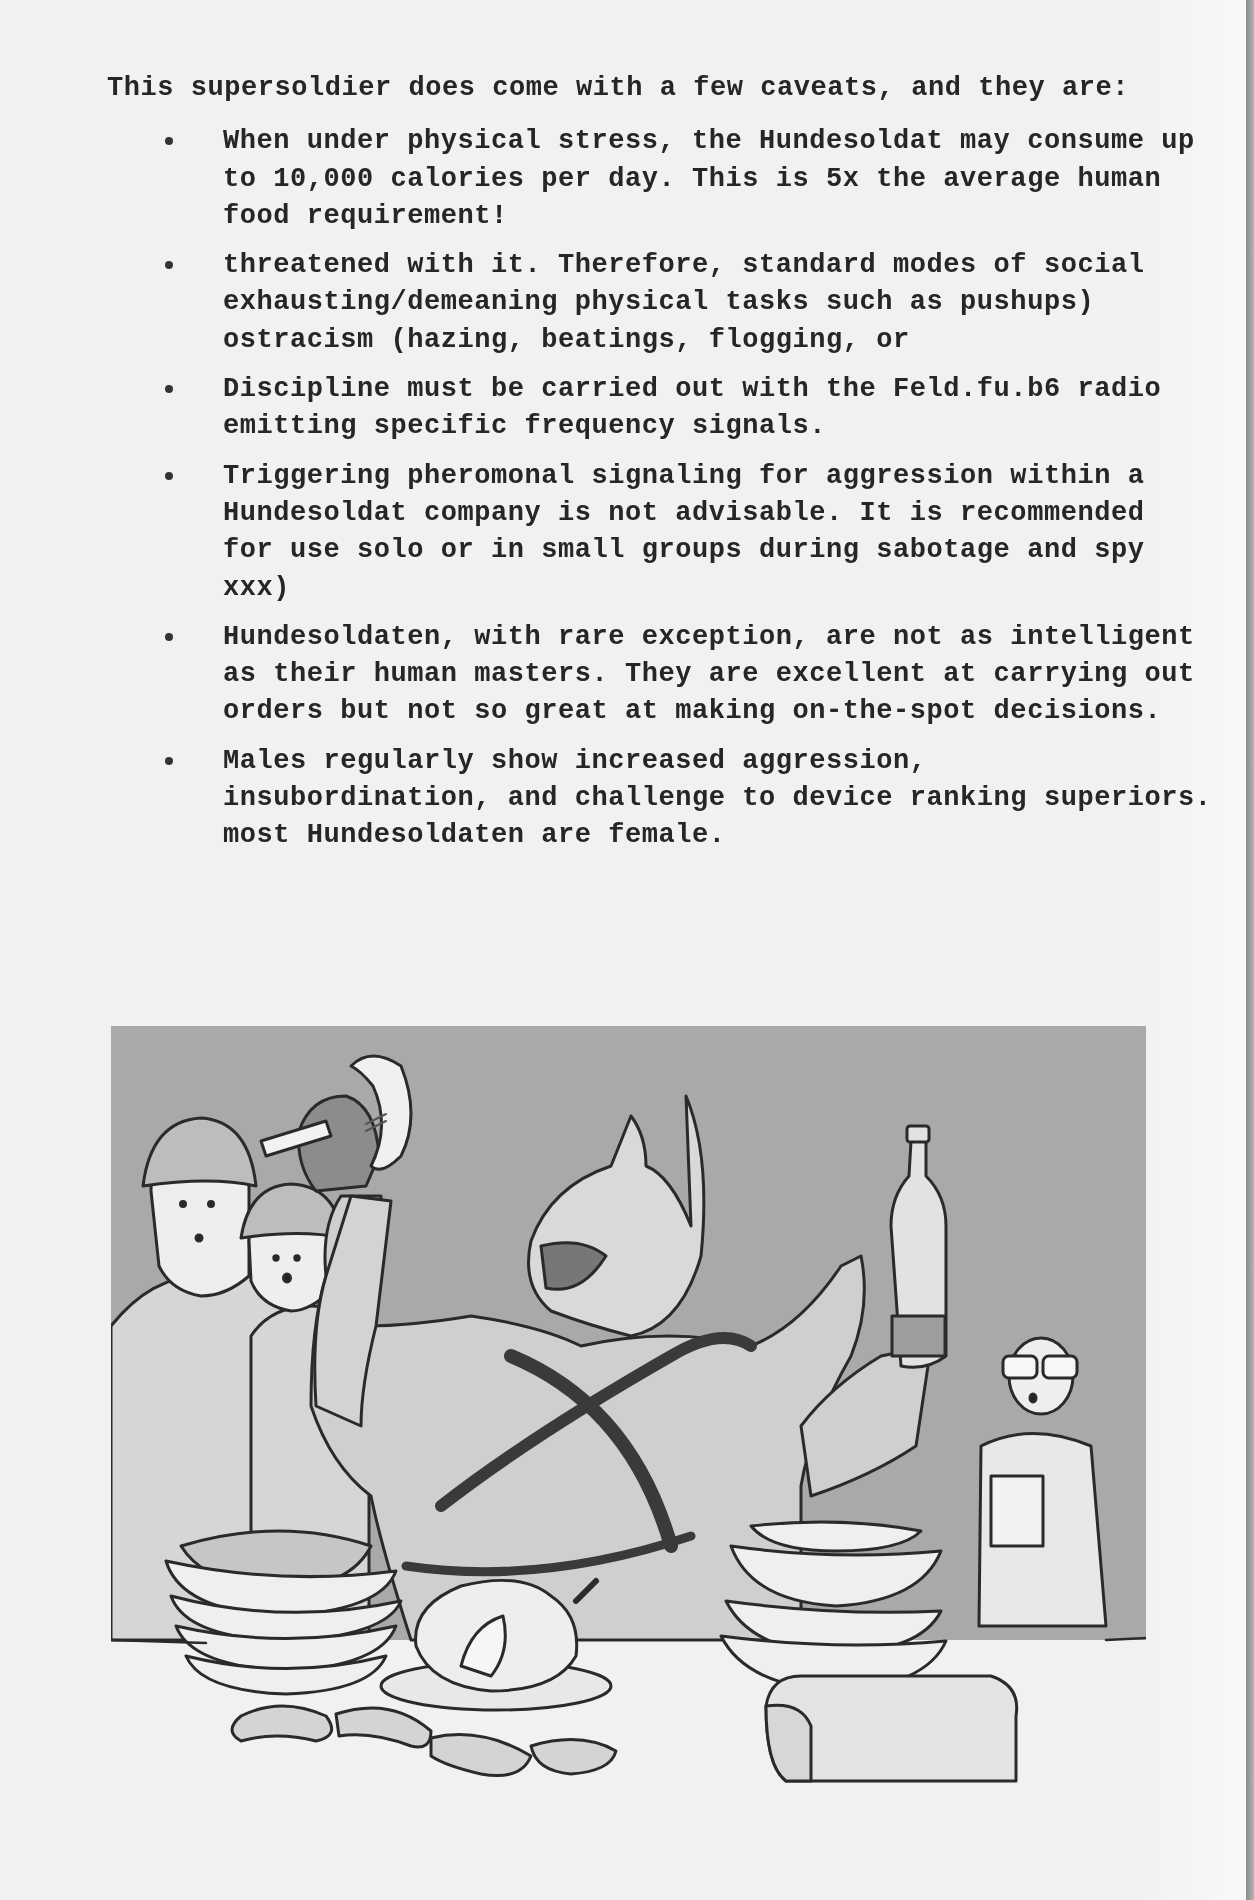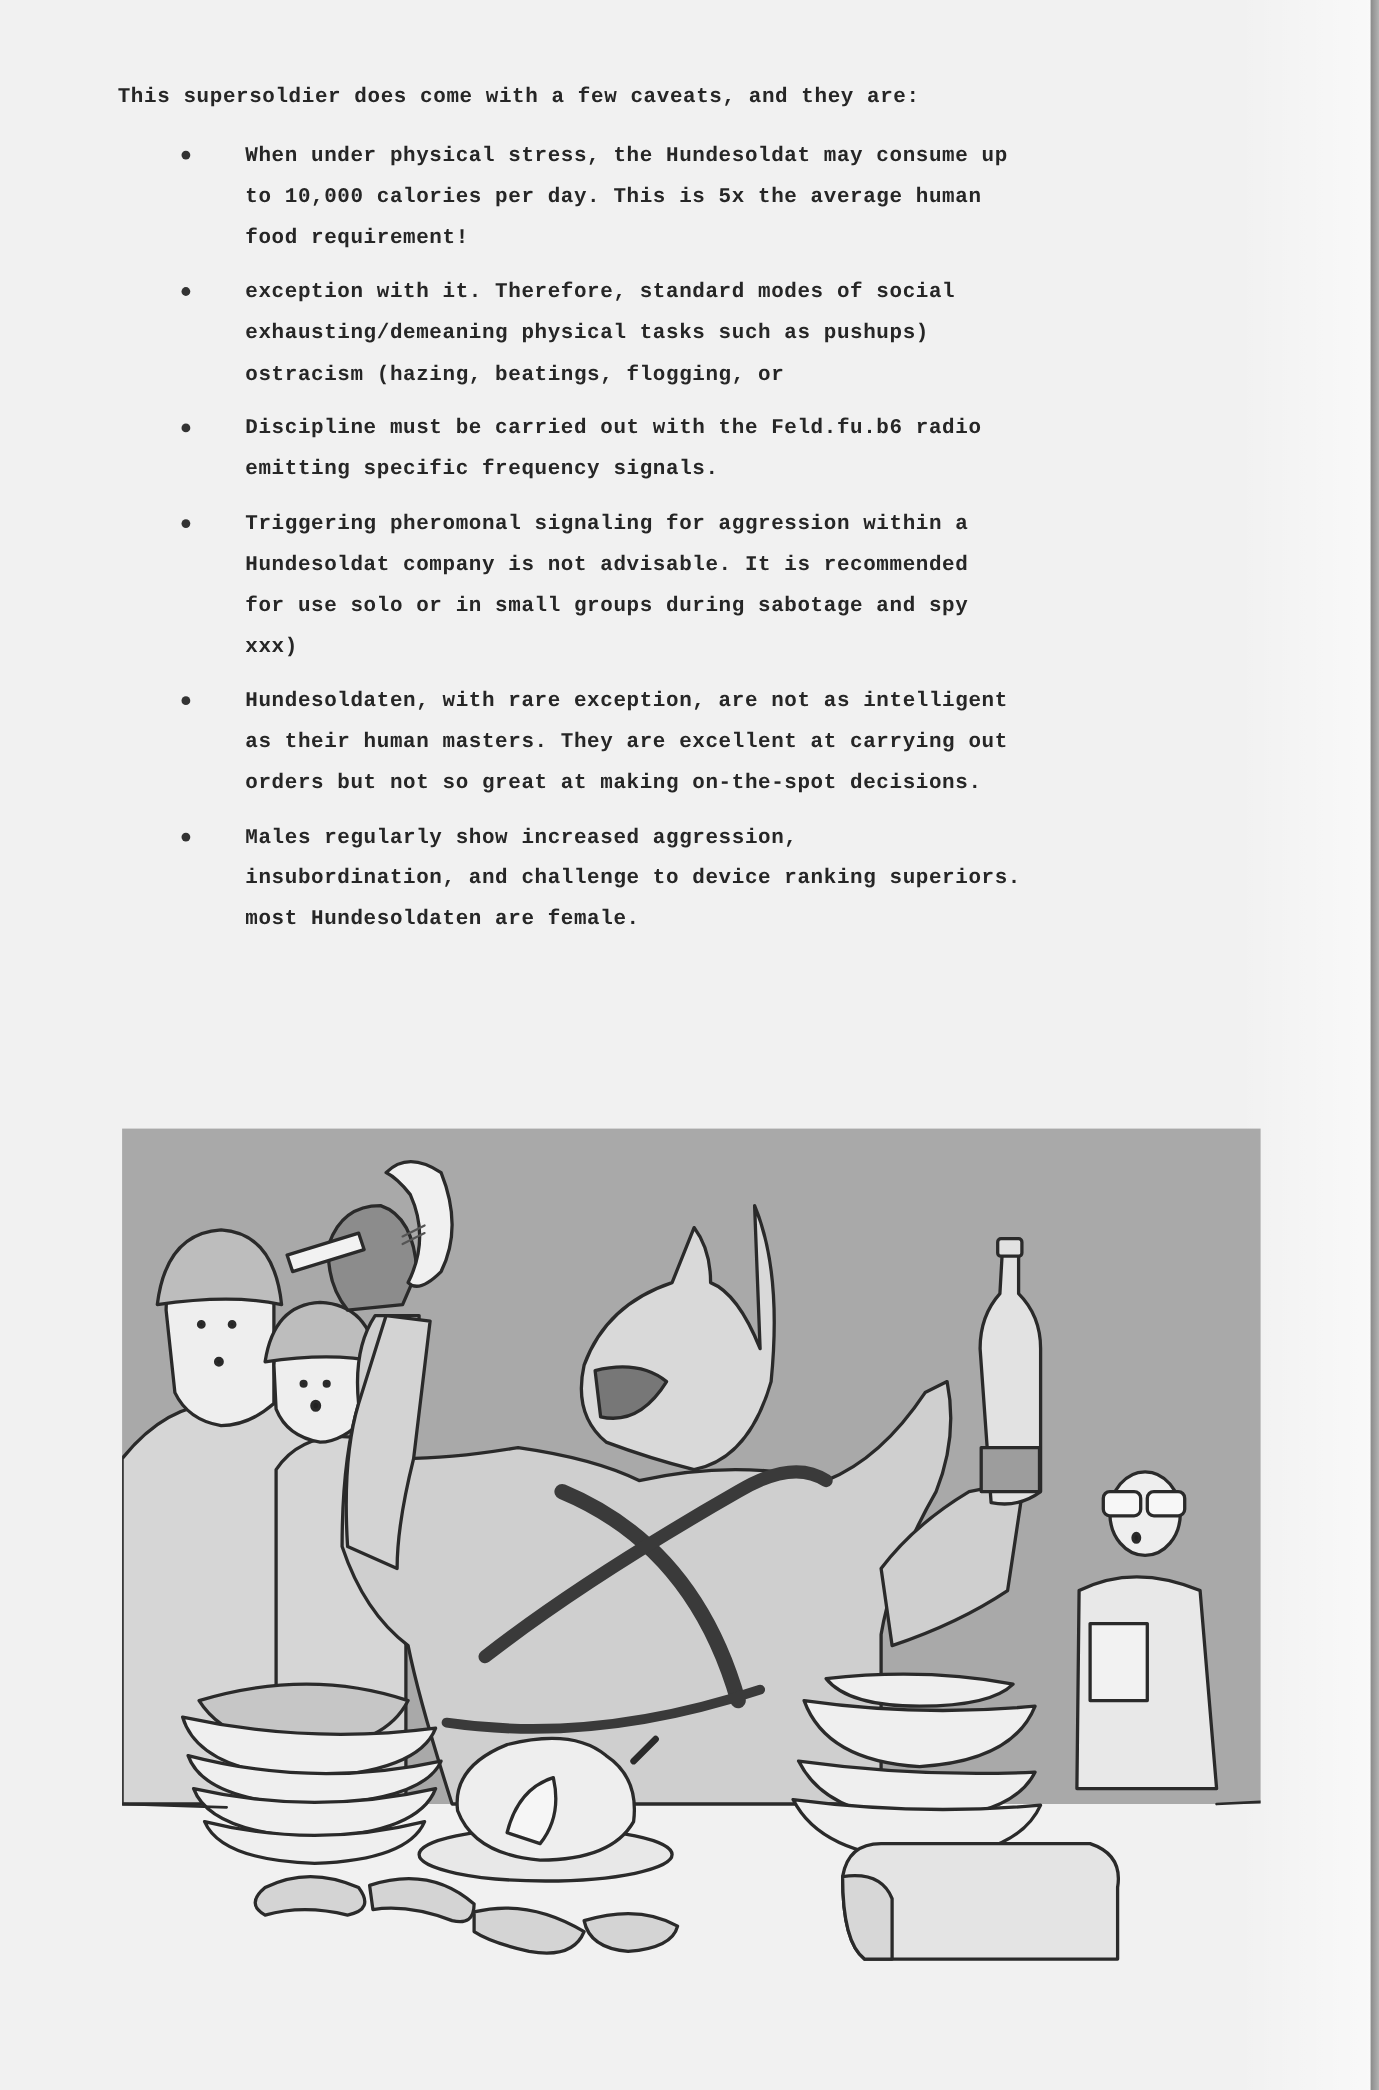--- a/index.html
+++ b/index.html
@@ -12,21 +12,21 @@
   .page-shadow {
     position:absolute; top:0; right:0; width:8px; height:1900px;
     background:linear-gradient(to right,#8a8a8a,#b5b5b5);
   }
   .page-fade {
     position:absolute; top:0; right:8px; width:120px; height:1900px;
     background:linear-gradient(to right,rgba(255,255,255,0),rgba(255,255,255,0.55));
   }
   .text {
     position:absolute; left:107px; top:70px; width:1040px;
-    font-size:19px; font-weight:bold; letter-spacing:0.55px;
+    font-size:27px; font-weight:bold; letter-spacing:0.55px;
     line-height:37.3px; color:#262626;
   }
   .intro { margin:0 0 16px 0; white-space:pre; }
   ul.bullets { list-style:none; margin:0; padding:0; }
   ul.bullets li {
     position:relative; padding-left:116px; margin-bottom:4.5px;margin-top:12px;
   }
   .bullet-dot {
     position:absolute; left:58px; top:14px; width:8px; height:8px;
     border-radius:50%; background:#333;
@@ -55,21 +55,21 @@
   <p class="intro">This supersoldier does come with a few caveats, and they are:</p>
   <ul class="bullets">
     <li>
       <span class="bullet-dot"></span>
       <span class="line">When under physical stress, the Hundesoldat may consume up</span>
       <span class="line">to 10,000 calories per day. This is 5x the average human</span>
       <span class="line">food requirement!</span>
     </li>
     <li>
       <span class="bullet-dot"></span>
-      <span class="line">exception with it. Therefore, standard modes of social</span>
+      <span class="line">threatened with it. Therefore, standard modes of social</span>
       <span class="line">exhausting/demeaning physical tasks such as pushups)</span>
       <span class="line">ostracism (hazing, beatings, flogging, or</span>
     </li>
     <li>
       <span class="bullet-dot"></span>
       <span class="line">Discipline must be carried out with the Feld.fu.b6 radio</span>
       <span class="line">emitting specific frequency signals.</span>
     </li>
     <li>
       <span class="bullet-dot"></span>

